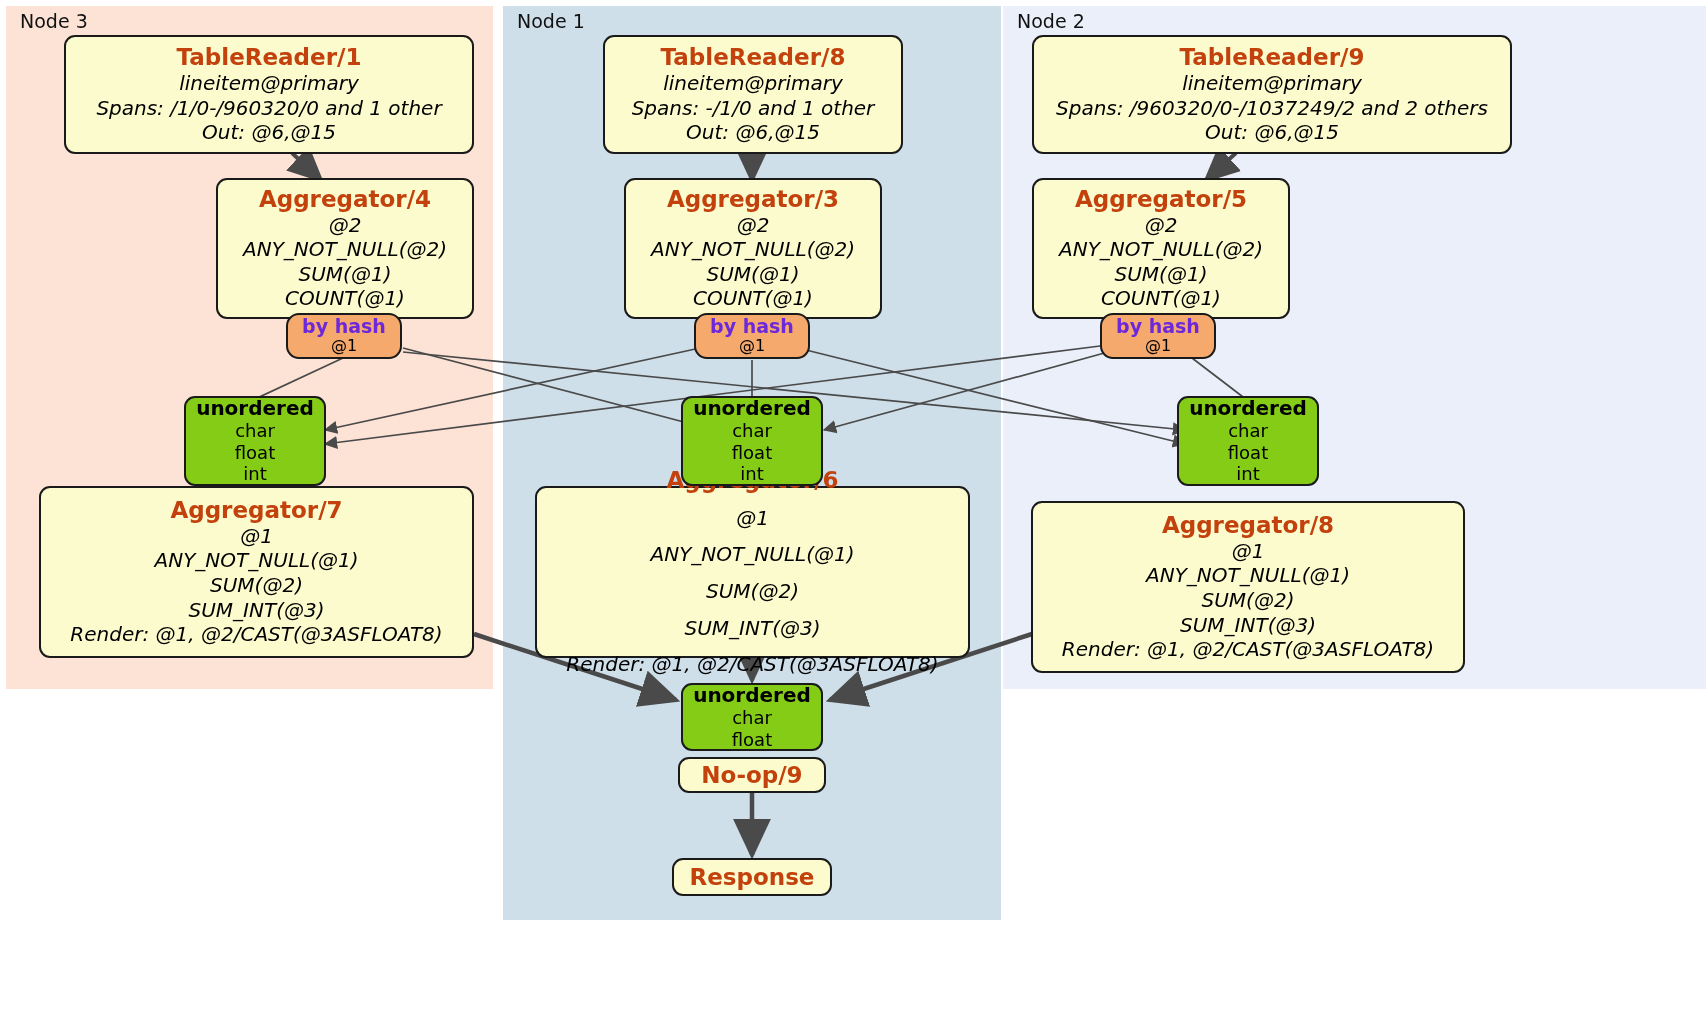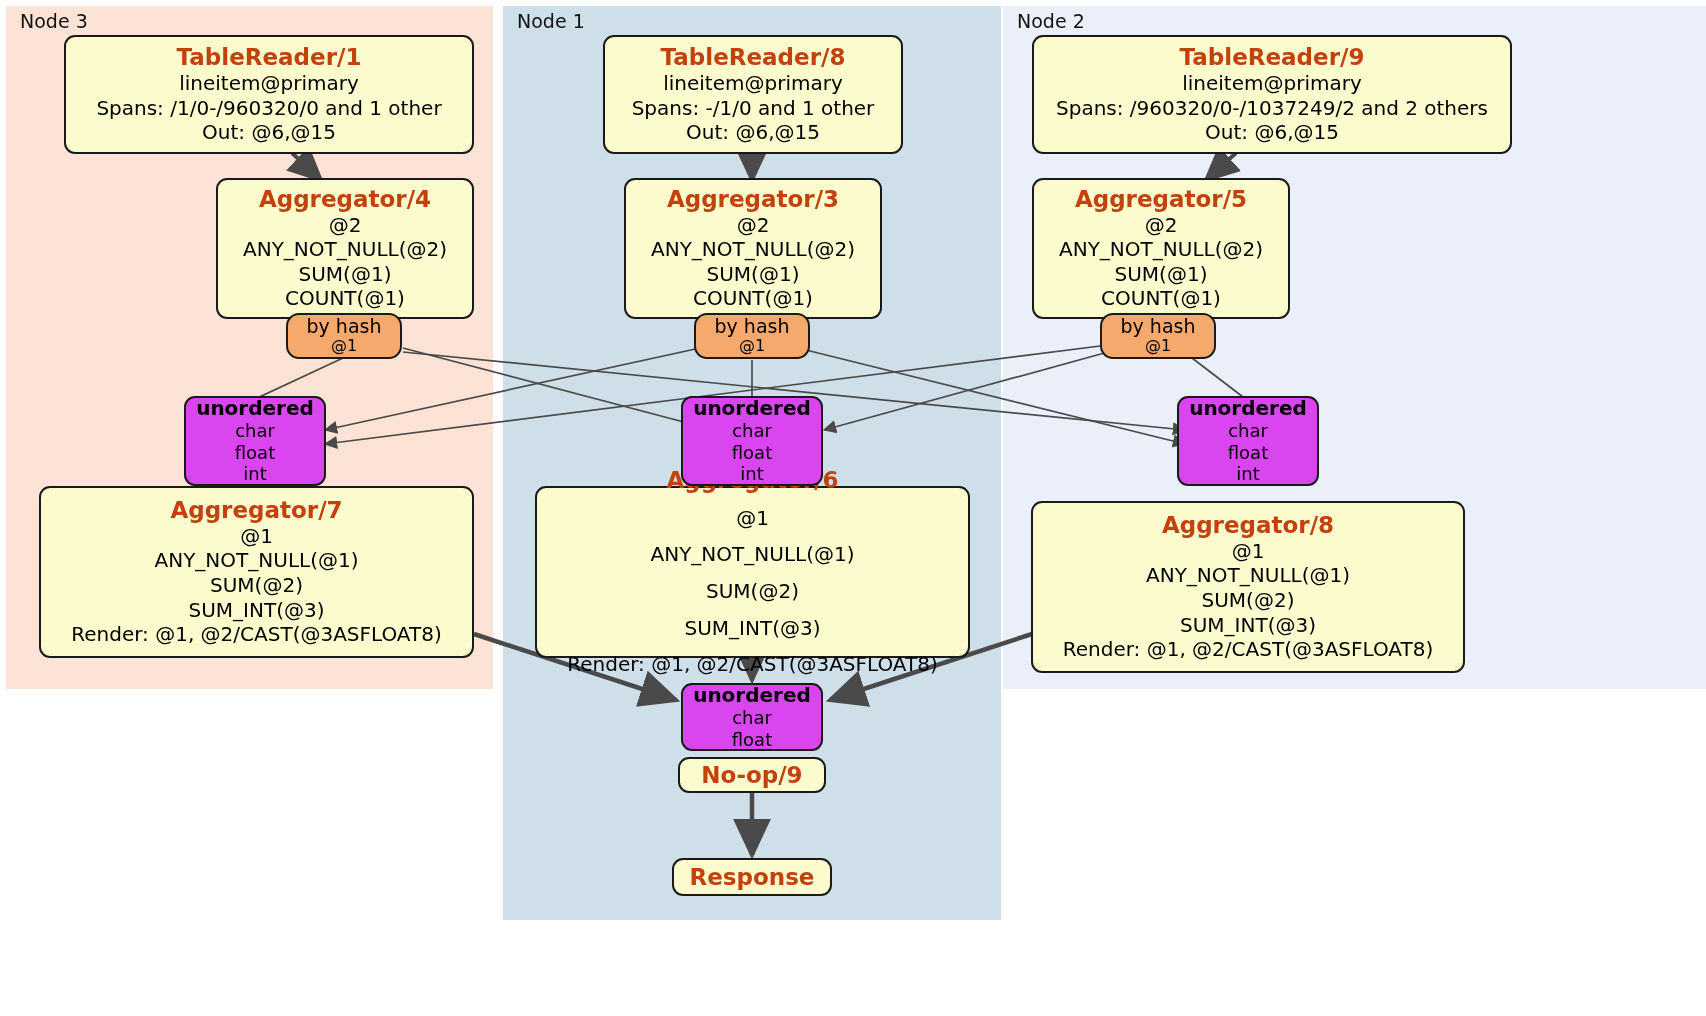--- a/index.html
+++ b/index.html
@@ -16,27 +16,27 @@
 
   
   #edges{position:absolute;left:0;top:0;width:1706px;height:1016px;pointer-events:none;}
 
   
   .node{position:absolute;box-sizing:border-box;display:flex;flex-direction:column;
         align-items:center;justify-content:center;text-align:center;}
 
   .proc{background:#fbfbcd;border:2px solid #1a1a1a;border-radius:11px;}
   .proc .title{font-weight:bold;font-size:23px;color:#c2410c;line-height:1.16;}
-  .proc .line{font-size:20px;color:#000;line-height:1.23;white-space:nowrap;}
+  .proc .line{font-size:20px;color:#000;line-height:1.23;white-space:nowrap;font-style:italic;}
 
   .router{background:#f6a96c;border:2px solid #1a1a1a;border-radius:13px;}
-  .router .title{font-weight:normal;font-size:19px;color:#000000;line-height:1.1;}
+  .router .title{font-weight:bold;font-size:19px;color:#6d28d9;line-height:1.1;}
   .router .line{font-size:16px;color:#000;line-height:1.15;}
 
-  .sync{background:#d946ef;border:2px solid #1a1a1a;border-radius:11px;}
+  .sync{background:#84cc16;border:2px solid #1a1a1a;border-radius:11px;}
   .sync .title{font-weight:bold;font-size:20px;color:#000;line-height:1.15;}
   .sync .line{font-size:18px;color:#000;line-height:1.2;}
 
   .z-top{z-index:40;}
   .z-mid{z-index:30;}
   .z-low{z-index:20;}
 </style>
 </head>
 <body>
 

